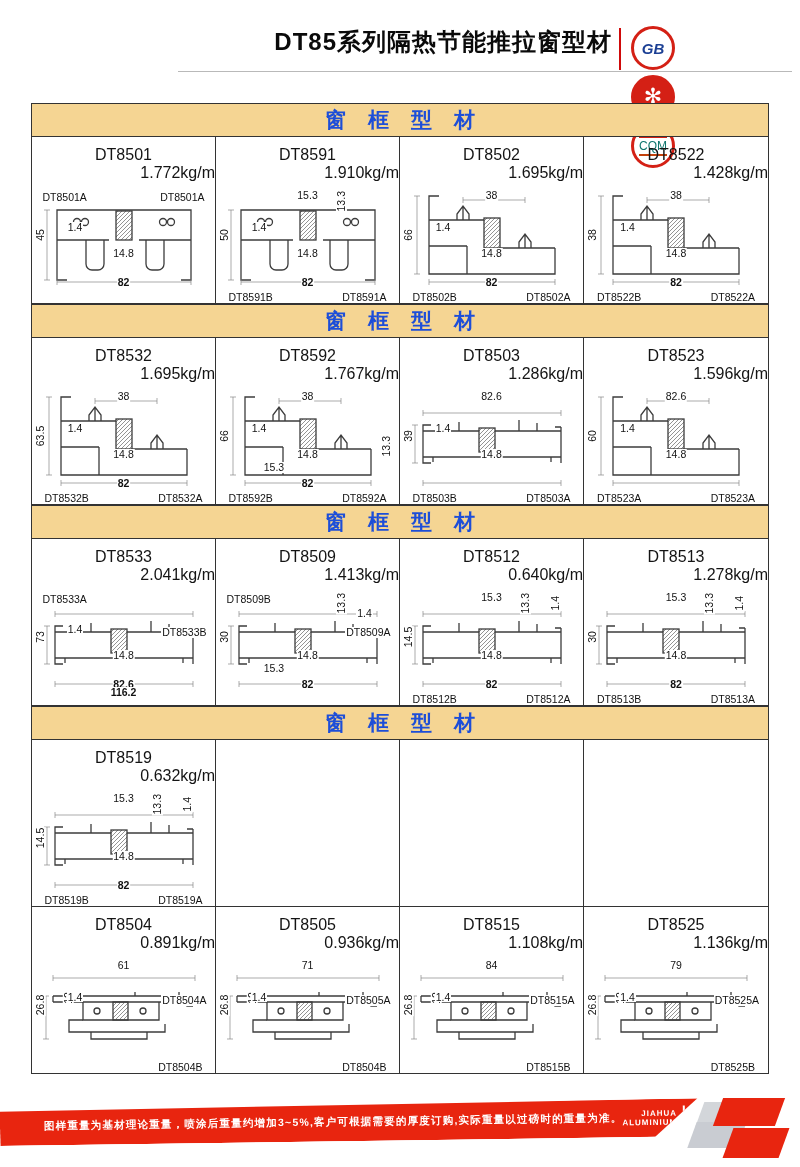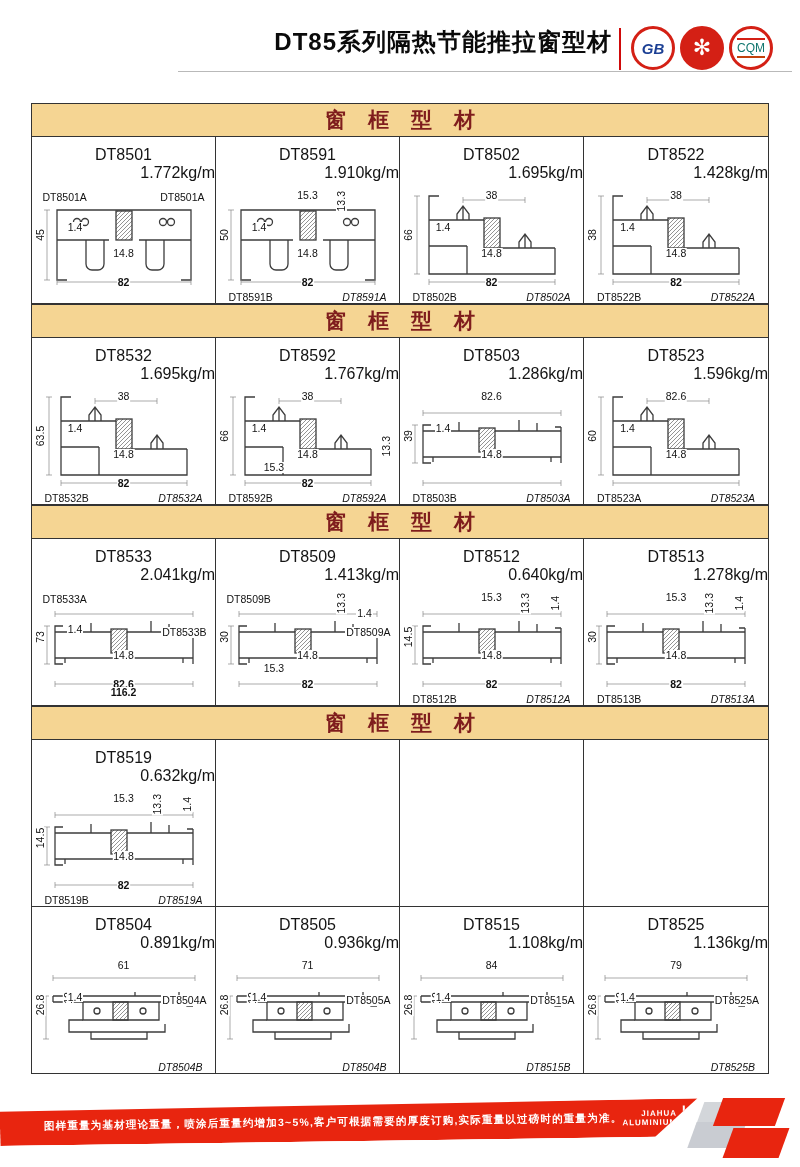--- a/index.html
+++ b/index.html
@@ -4,32 +4,32 @@
 <style>
   html,body{margin:0;padding:0;background:#fff;}
   body{font-family:"Liberation Sans","DejaVu Sans",sans-serif;color:#111;}
   .page{position:relative;width:800px;height:1167px;background:#fff;overflow:hidden;}
 
   
   .hd-title{position:absolute;top:26px;right:188px;font-size:24px;font-weight:bold;letter-spacing:1px;color:#0a0a0a;white-space:nowrap;}
   .hd-sub{position:absolute;top:56px;right:188px;font-size:11.5px;color:#222;white-space:nowrap;}
   .hd-sep{position:absolute;left:619px;top:28px;width:2px;height:42px;background:#cf0a0a;}
   .hd-rule{position:absolute;left:178px;top:71px;width:614px;height:1px;background:#b9b9b9;}
-  .logos{position:absolute;left:631px;top:26px;display:flex;gap:5px;}
+  .logos{position:absolute;left:631px;top:26px;display:flex;gap:5px;flex-direction:column;}
   .logo{width:44px;height:44px;border-radius:50%;border:3px solid #d42015;box-sizing:border-box;display:flex;align-items:center;justify-content:center;}
   .logo-gb span{color:#1b3f94;font-style:italic;font-weight:bold;font-size:15px;}
   .logo-flower{background:#d42015;}
   .logo-flower span{color:#fff;font-size:22px;line-height:1;}
   .logo-cqm span{color:#0f766e;font-weight:normal;font-size:12px;border-top:2px solid #d42015;border-bottom:2px solid #c2410c;padding:1px 0;}
 
   
   .tbl{position:absolute;left:31px;top:103px;width:738px;border:1.5px solid #333;box-sizing:border-box;}
   .band{height:32px;background:#f5d593;border-bottom:1px solid #333;display:flex;align-items:center;justify-content:center;}
   .band + .band, .row + .band{border-top:1px solid #333;}
-  .band-text{font-size:21px;font-weight:bold;letter-spacing:22px;text-indent:22px;color:#7f1d1d;}
+  .band-text{font-size:21px;font-weight:bold;letter-spacing:22px;text-indent:22px;color:#1d4ed8;}
   .row{display:grid;grid-template-columns:repeat(4,1fr);border-bottom:1px solid #333;}
   .row:last-child{border-bottom:none;}
   .cell{height:166px;border-right:1px solid #333;box-sizing:border-box;overflow:hidden;}
   .cell:last-child{border-right:none;}
   .code{margin-top:9px;text-align:center;font-size:16px;color:#141414;}
   .wt{text-align:right;font-size:16px;color:#141414;}
   .fig{position:relative;width:172px;height:120px;margin:0 auto;}
   .draw{position:absolute;left:0;top:0;width:100%;height:100%;}
 
   
@@ -42,21 +42,21 @@
   .p-wall{left:17%;top:33%;}
   .p-wall-r{right:12%;top:20%;}
   .p-mid{left:50%;top:55%;transform:translateX(-50%);}
   .p-inner{left:24%;top:66%;}
   .p-right{right:-4px;top:48%;transform:rotate(-90deg);}
   .p-width{left:50%;bottom:15px;transform:translateX(-50%);font-weight:bold;}
   .p-width2{left:50%;bottom:7px;transform:translateX(-50%);font-weight:bold;}
   .p-label-tl{left:4px;top:10px;}
   .p-label-tr{right:4px;top:10px;}
   .p-label-bl{left:6px;bottom:0;}
-  .p-label-br{right:6px;bottom:0;font-style:italic;}
+  .p-label-br{right:6px;bottom:0;}
   .p-label-r{right:2px;top:36%;}
 
   
   .footer{position:absolute;left:0;top:1096px;width:800px;height:71px;}
   .red-band{position:absolute;left:0;top:12px;width:712px;height:38px;background:#e8250f;
     clip-path:polygon(0 10%,98% 0,92% 100%,0 100%);
     transform:rotate(-0.8deg);transform-origin:left center;
     display:flex;align-items:center;}
   .note{margin-left:44px;color:#fff;font-size:10.5px;font-weight:bold;letter-spacing:1.2px;white-space:nowrap;}
   .brand{margin-left:auto;margin-right:30px;display:flex;align-items:center;color:#fff;}

